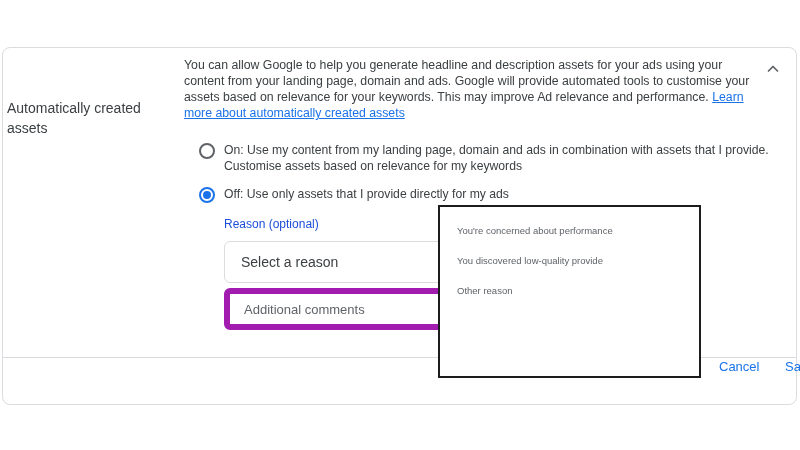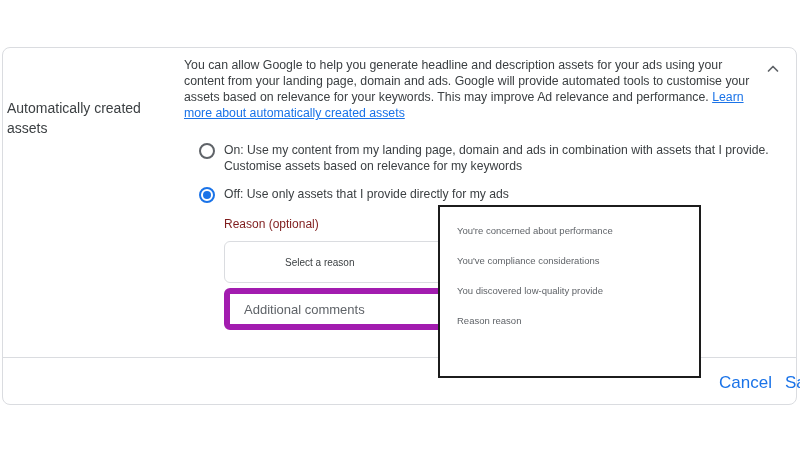--- a/index.html
+++ b/index.html
@@ -83,37 +83,36 @@
   .option-label {
     width: 548px;
     font-size: 12.2px;
     line-height: 16px;
     color: #3c4043;
   }
   .reason-label {
     position: absolute;
     left: 221px; top: 169px;
     font-size: 12px;
-    color: #7f1d1d;
+    color: #1d4ed8;
   }
   .select-box {
     position: absolute;
     left: 221px; top: 193px;
     width: 240px; height: 42px;
     border: 1px solid #dadce0;
     border-radius: 6px;
     background: #fff;
     display: flex; align-items: center;
     padding-left: 16px;
     cursor: pointer;
   }
   .select-box .value {
-    font-size: 10px;
-    color: #3c4043;
-    margin-left: 44px;
+    font-size: 14px;
+    color: #3c4043;
   }
   .comments-box {
     position: absolute;
     left: 221px; top: 240px;
     width: 240px; height: 42px;
   }
   .comments-box input {
     width: 100%; height: 100%;
     border: 6px solid #a21caf;
     border-radius: 6px;
@@ -125,25 +124,25 @@
     outline: none;
   }
   .comments-box input::placeholder { color: #5f6368; opacity: 1; }
   .footer-divider {
     position: absolute;
     left: 0; right: 0; top: 309px;
     border-top: 1px solid #dadce0;
   }
   .footer-btn {
     position: absolute;
-    top: 321px;
+    top: 307px;
     background: transparent;
     border: none;
     font-family: "Liberation Sans", sans-serif;
-    font-size: 17px;
+    font-size: 13px;
     font-weight: 500;
     color: #1a73e8;
     cursor: pointer;
     padding: 4px 6px;
     margin-left: 30px;
   }
   .cancel-btn { left: 680px; }
   .save-btn   { left: 746px; }
   .reason-menu {
     position: absolute;
@@ -206,18 +205,17 @@
 
     <div class="footer-divider"></div>
 
     <button class="footer-btn cancel-btn">Cancel</button>
     <button class="footer-btn save-btn">Save</button>
 
   </section>
 
   <div class="reason-menu">
     <div class="menu-item">You're concerned about performance</div>
-    <div class="menu-item">You've compliance considerations</div>
     <div class="menu-item">You discovered low-quality provide</div>
-    <div class="menu-item">Reason reason</div>
+    <div class="menu-item">Other reason</div>
   </div>
 
 </div>
 
 </body></html>

